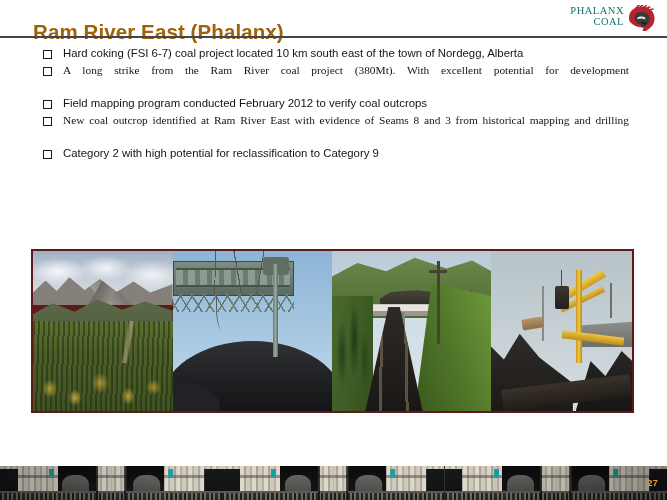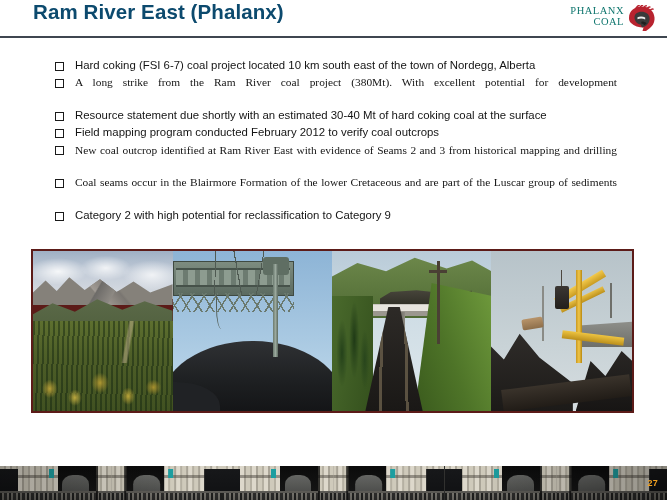--- a/index.html
+++ b/index.html
@@ -25,24 +25,24 @@
   
   .header {
     position: absolute;
     left: 0; top: 0;
     width: 667px;
     height: 38px;
   }
   .slide-title {
     position: absolute;
     left: 33px;
-    top: 0;
+    top: 20px;
     font-size: 20.5px;
     font-weight: bold;
-    color: #0c4a6e;
+    color: #a16207;
     letter-spacing: 0.1px;
     white-space: nowrap;
   }
   .header-rule {
     position: absolute;
     left: 0;
     top: 36px;
     width: 667px;
     height: 2px;
     background: #3f4650;
@@ -85,21 +85,21 @@
 
   
   .body {
     position: absolute;
     left: 0;
     top: 46px;
     width: 667px;
   }
   ul.bullets {
     list-style: none;
-    margin: 12px;
+    margin: 0;
     padding: 0;
   }
   ul.bullets > li {
     position: relative;
     padding-left: 30px;
     margin: 0 38px 0 33px;
     font-size: 11.4px;
     line-height: 15.7px;
     color: #141414;
     padding-bottom: 1.5px;
@@ -496,33 +496,25 @@
       <li>
         <span class="sq"></span>
         <span class="txt">Hard coking (FSI 6-7) coal project located 10 km south east of the town of Nordegg, Alberta</span>
       </li>
       <li class="justify">
         <span class="sq"></span>
         <span class="txt">A long strike from the Ram River coal project (380Mt). With excellent potential for development</span>
       </li>
       <li>
         <span class="sq"></span>
-        <span class="txt">Resource statement due shortly with an estimated 30-40 Mt of hard coking coal at the surface</span>
-      </li>
-      <li>
-        <span class="sq"></span>
         <span class="txt">Field mapping program conducted February 2012 to verify coal outcrops</span>
       </li>
       <li class="justify">
         <span class="sq"></span>
-        <span class="txt">New coal outcrop identified at Ram River East with evidence of Seams 2 and 3 from historical mapping and drilling</span>
-      </li>
-      <li class="justify">
-        <span class="sq"></span>
-        <span class="txt">Coal seams occur in the Blairmore Formation of the lower Cretaceous and are part of the Luscar group of sediments</span>
+        <span class="txt">New coal outcrop identified at Ram River East with evidence of Seams 8 and 3 from historical mapping and drilling</span>
       </li>
       <li>
         <span class="sq"></span>
         <span class="txt">Category 2 with high potential for reclassification to Category 9</span>
       </li>
     </ul>
   </div>
 
   <div class="strip">
 

